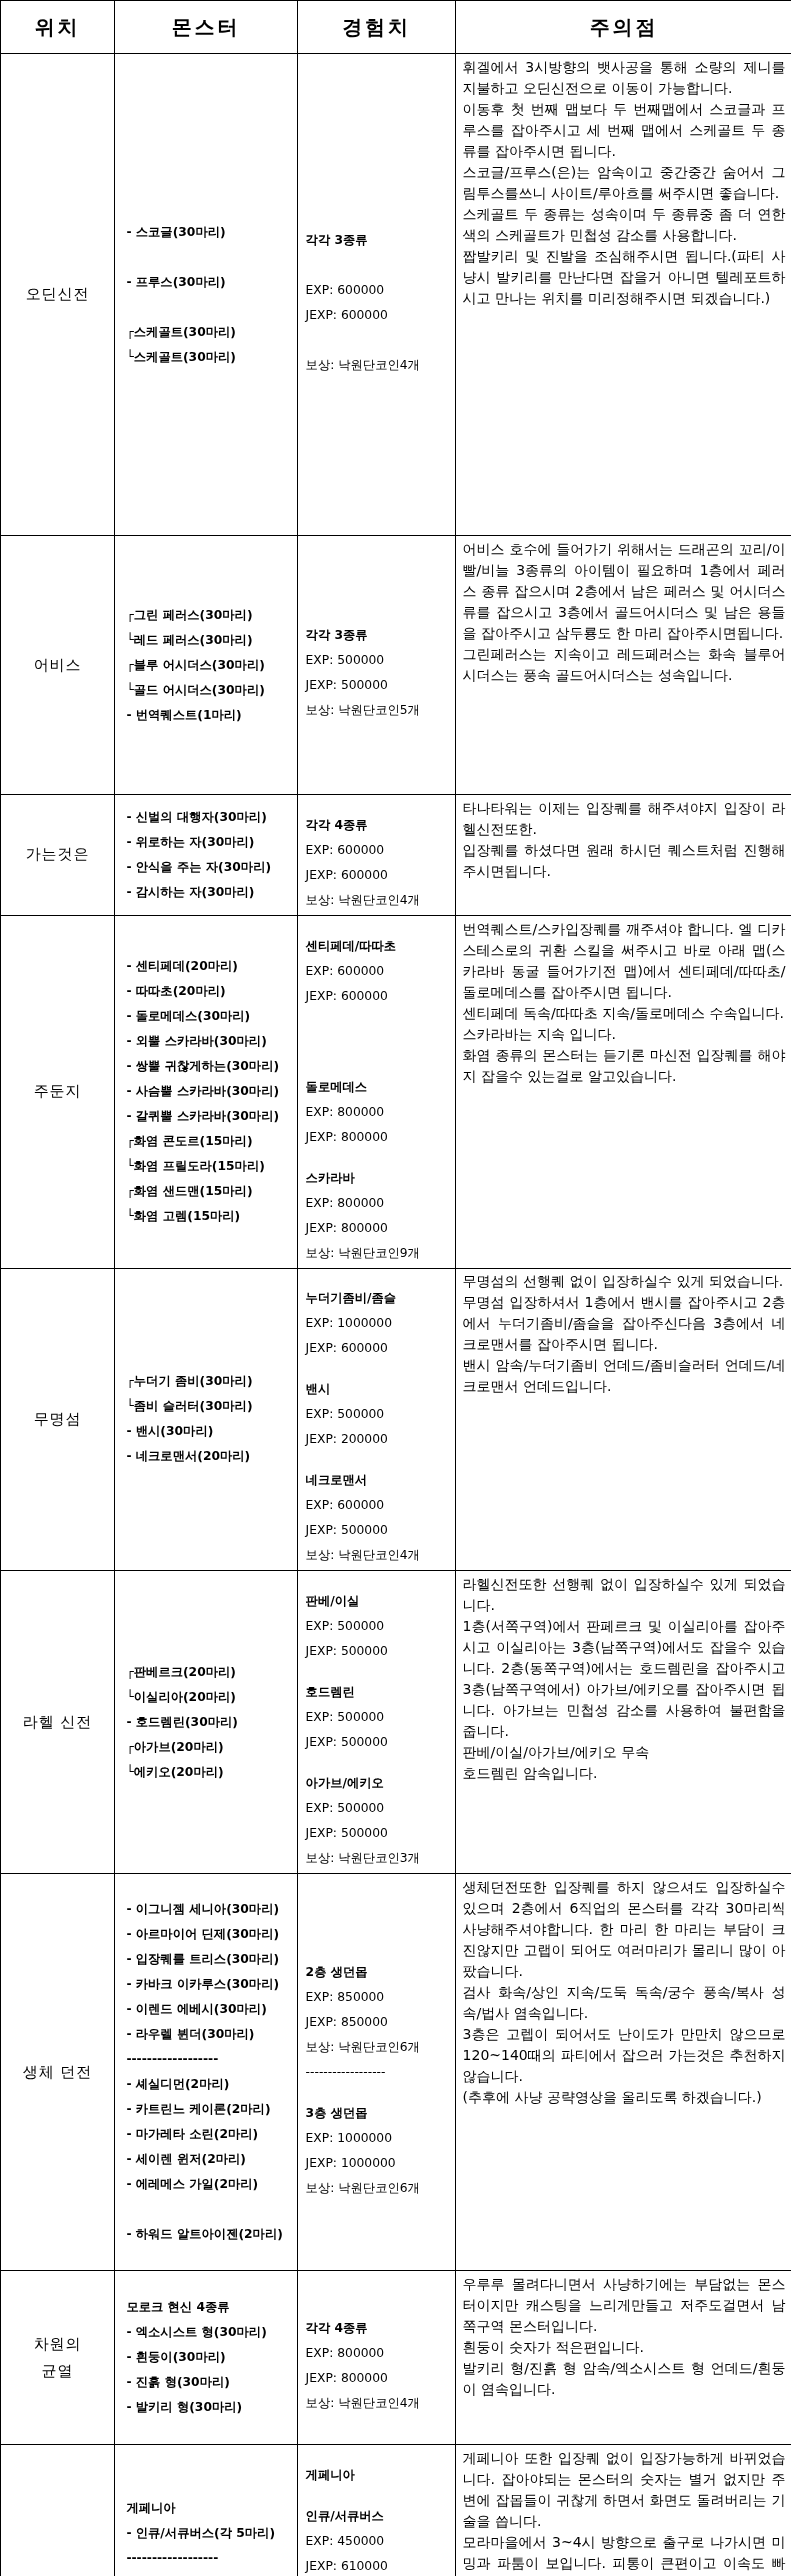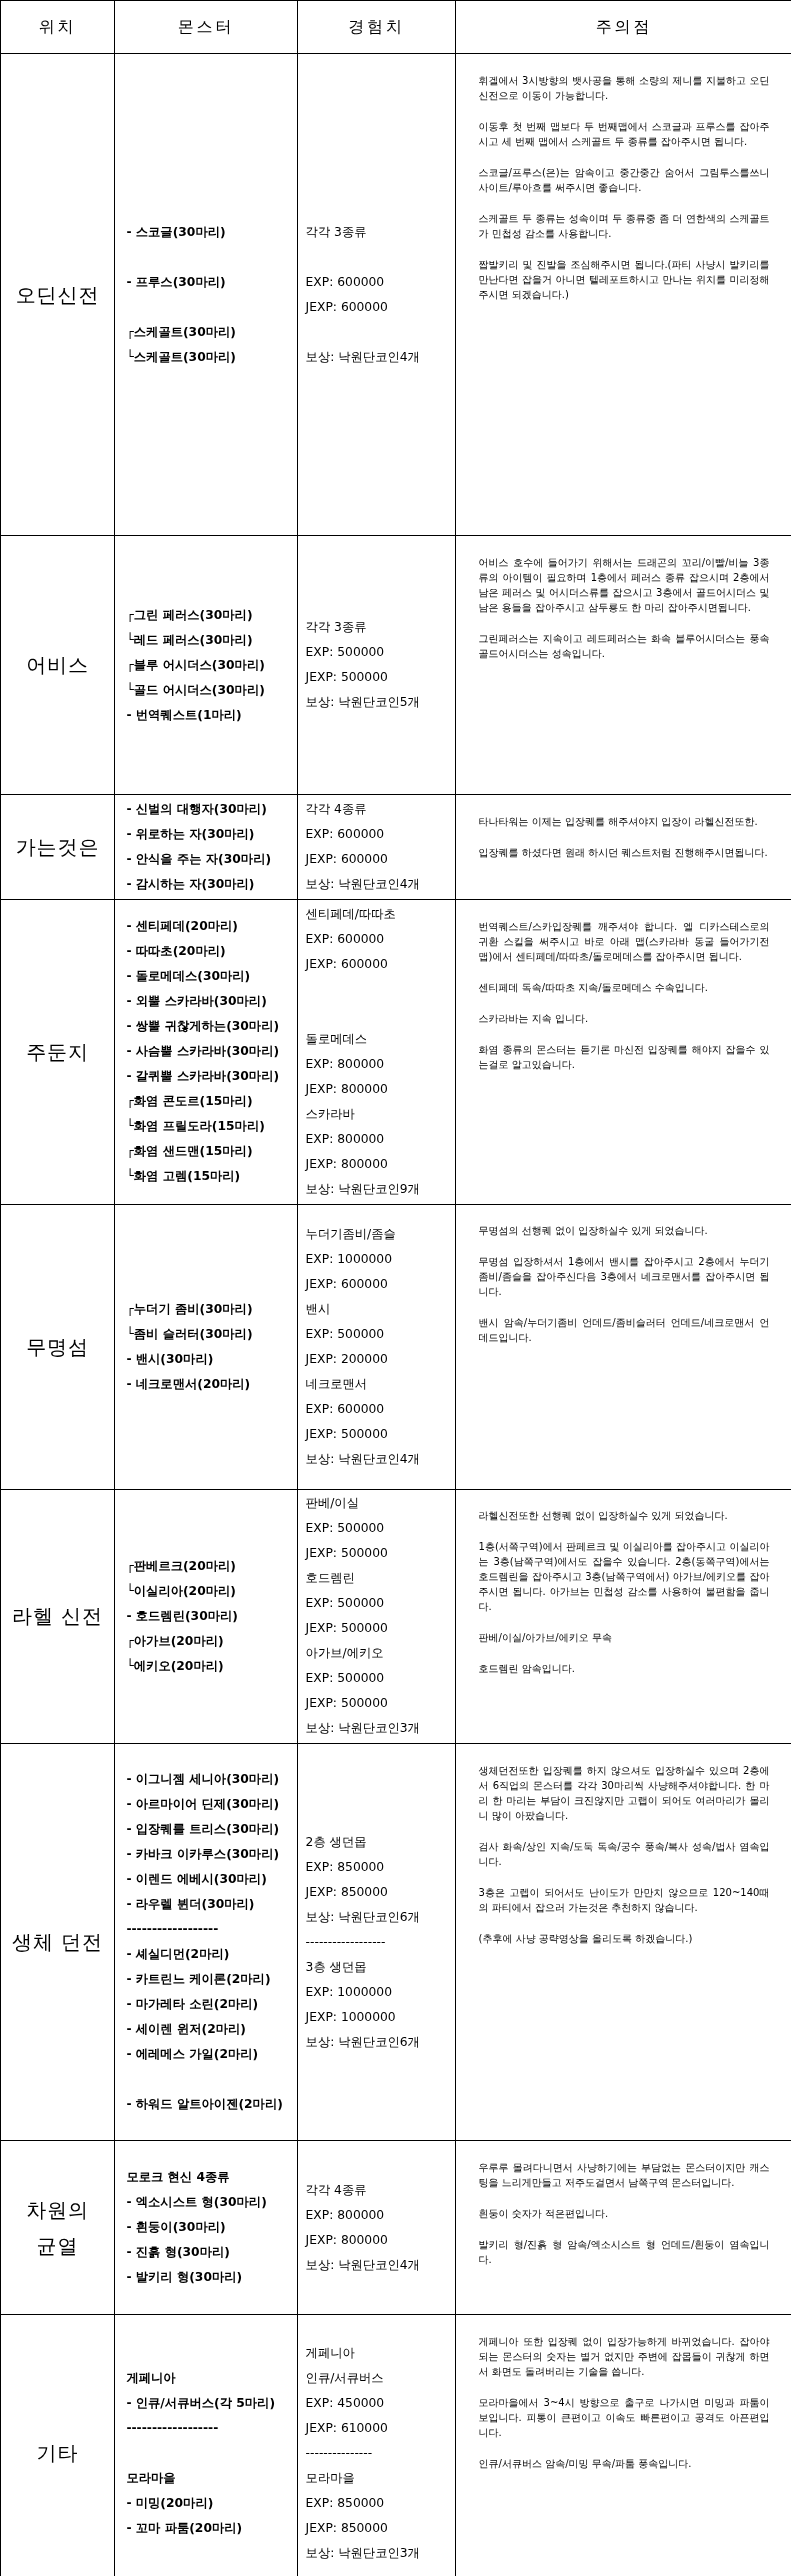--- a/index.html
+++ b/index.html
@@ -1,29 +1,29 @@
 <!DOCTYPE html>
 <html style="font-size:15px"><head>
 <meta charset="utf-8">
 <style>
   html,body{margin:0;padding:0;background:#ffffff;}
   body{width:792px;font-family:"DejaVu Sans",sans-serif;color:#000;}
   table{border-collapse:collapse;table-layout:fixed;width:792px;border:1.9px solid #000;}
   th,td{border:0.9px solid #000;background:#fff;}
-  th{height:50px;font-size:16px;font-weight:normal;letter-spacing:2.8px;text-align:center;vertical-align:middle;}
+  th{height:50px;font-size:20px;font-weight:bold;letter-spacing:2.8px;text-align:center;vertical-align:middle;}
   td{vertical-align:middle;}
-  .cell-loc{text-align:center;font-size:20px;letter-spacing:0.9px;white-space:pre-line;line-height:1.8;}
+  .cell-loc{text-align:center;font-size:15px;letter-spacing:0.9px;white-space:pre-line;line-height:1.8;}
   .cell-mon{padding:1.9px 3.8px 1.9px 11.4px;}
   .cell-exp{padding:1.9px 1.9px 1.9px 7.6px;}
   .cell-note{vertical-align:top;padding:2.8px 6.6px;}
   .line{line-height:25px;white-space:nowrap;font-size:12.3px;}
   .mon-line{font-weight:bold;}
   .exp-line{font-weight:normal;}
-  .exp-line.bold{font-weight:normal;}
-  .note-p{margin:16px;font-size:10px;line-height:1.5;text-align:justify;word-break:break-all;}
+  .exp-line.bold{font-weight:bold;margin-top:16px;}
+  .note-p{margin:0;font-size:14px;line-height:1.5;text-align:justify;word-break:break-all;}
 </style>
 </head>
 <body>
 
 <table>
   <colgroup>
     <col style="width:114px">
     <col style="width:183px">
     <col style="width:158px">
     <col style="width:337px">

